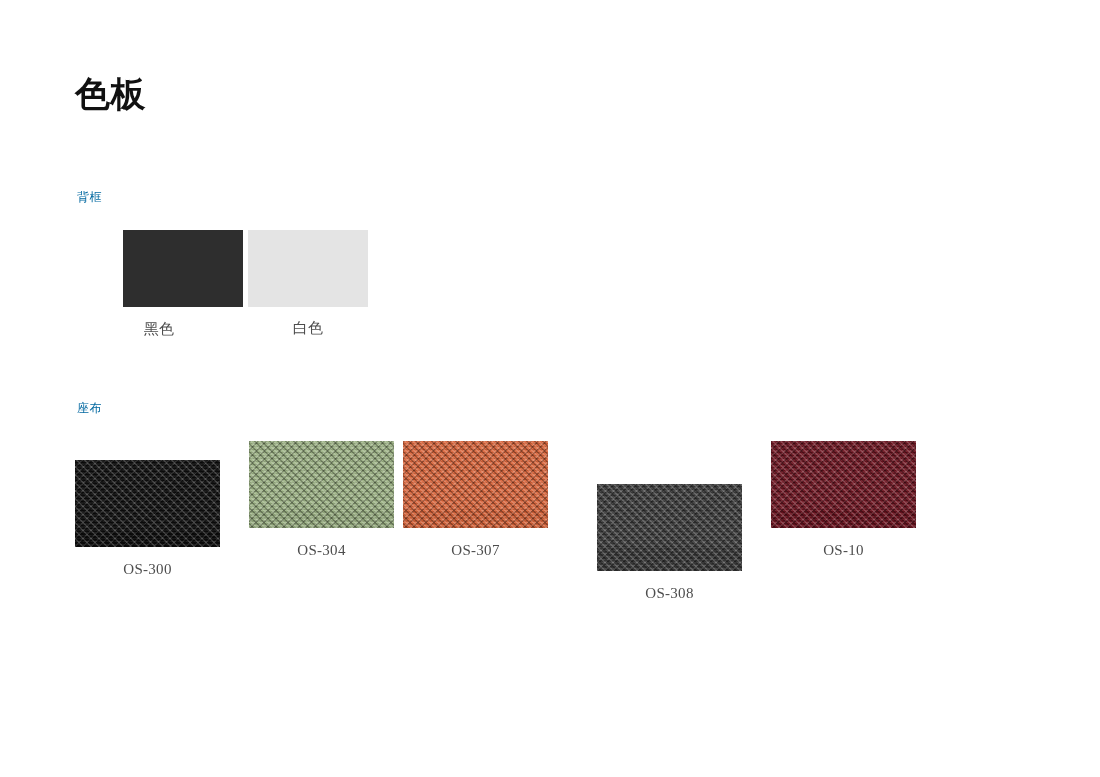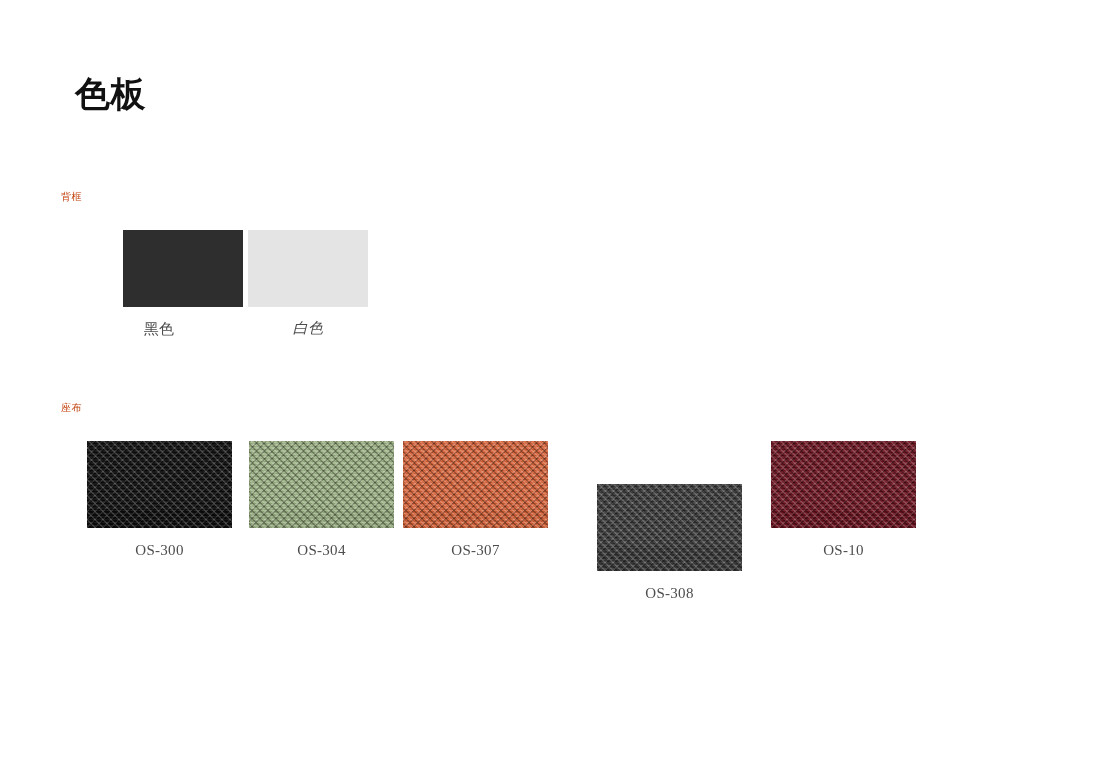--- a/index.html
+++ b/index.html
@@ -41,25 +41,25 @@
   .section {
     position: absolute;
     left: 0;
     width: 1100px;
   }
   .section-backframe { top: 186px; }
   .section-seatfabric { top: 397px; }
 
   .section-label {
     position: absolute;
-    left: 61px;
+    left: 77px;
     top: 0;
-    font-size: 10px;
+    font-size: 12px;
     line-height: 22px;
-    color: #c2410c;
+    color: #0369a1;
     letter-spacing: 0.5px;
     white-space: nowrap;
   }
 
   .swatch-row {
     position: absolute;
     left: 75px;
     top: 44px;
     width: 1000px;
     height: 120px;
@@ -91,31 +91,31 @@
   
   .row-backframe .swatch-chip {
     width: 120px;
     height: 77px;
   }
   .row-backframe .swatch-caption {
     top: 90px;
   }
   .row-backframe .swatch-item.plain-0 { left: 0px; padding-left: 48px; }
   .row-backframe .swatch-item.plain-1 { left: 173px; }
-  .row-backframe .swatch-item.plain-1 .swatch-caption { top: 89px; font-style: italic; }
+  .row-backframe .swatch-item.plain-1 .swatch-caption { top: 89px; }
 
   
   .row-fabric .swatch-chip {
     width: 145px;
     height: 87px;
   }
   .row-fabric .swatch-caption {
     top: 101px;
   }
-  .row-fabric .swatch-item.fab-0 { left: 12px; }
+  .row-fabric .swatch-item.fab-0 { left: 0px; margin-top: 19px; }
   .row-fabric .swatch-item.fab-1 { left: 174px; }
   .row-fabric .swatch-item.fab-2 { left: 328px; }
   .row-fabric .swatch-item.fab-3 { left: 522px; margin-top: 43px; }
   .row-fabric .swatch-item.fab-4 { left: 696px; border-radius: 11px; }
 
   
   .weave {
     position: absolute;
     inset: 0;
     background-image:

